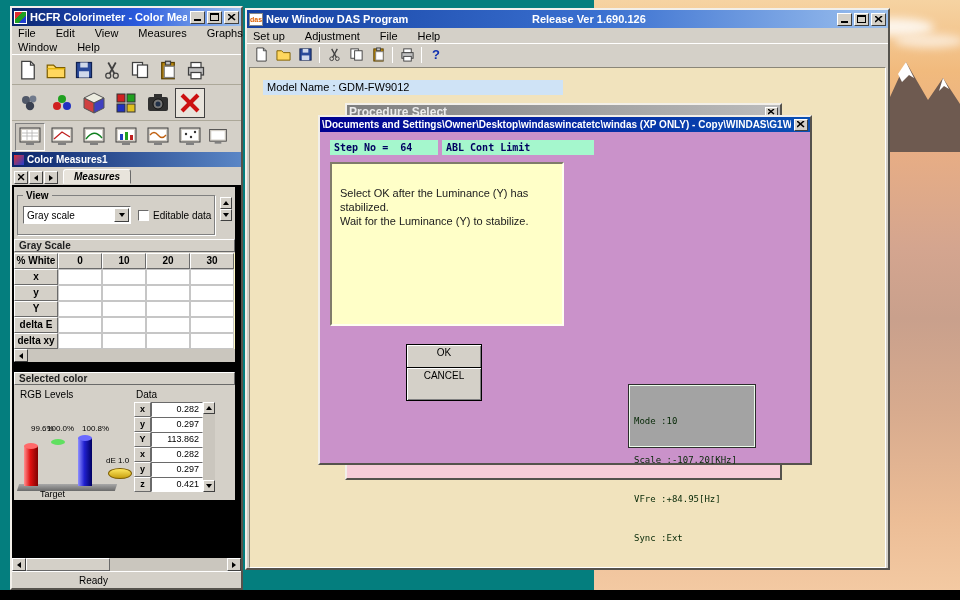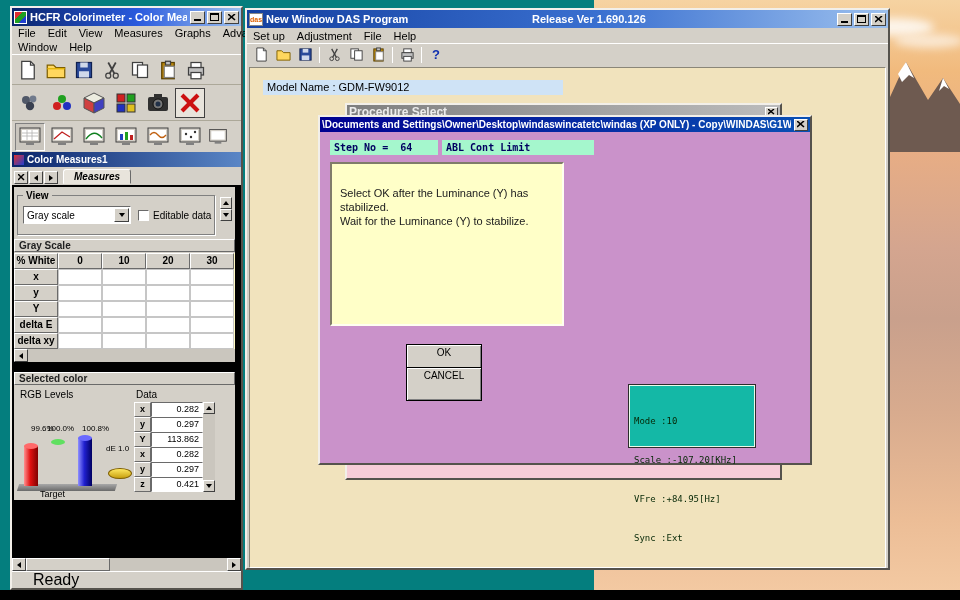--- a/index.html
+++ b/index.html
@@ -22,21 +22,21 @@
   .tbar-blue2 { background:linear-gradient(90deg,#1440a0 0%,#3a70d0 55%,#9cc0ee 100%); }
   .tbar-gray  { background:linear-gradient(90deg,#7f7f7f,#bcbcbc); color:#ececec; }
   .tbar-navy  { background:linear-gradient(90deg,#000090,#0a50b4); }
   .wbtns { margin-left:auto; display:flex; gap:2px; }
   .wbtn { width:15px; height:13px; background:#d4d0c8; border:1px solid; border-color:#fff #404040 #404040 #fff;
     display:flex; align-items:flex-end; justify-content:center; flex:none; }
   .wbtn.center { align-items:center; }
   .g-min { width:7px; height:2px; background:#000; margin-bottom:2px; }
   .g-max { width:9px; height:8px; border:1px solid #000; border-top-width:2px; margin-bottom:1px; }
 
-  .menubar { position:absolute; display:flex; align-items:center; font-size:11px; }
+  .menubar { position:absolute; display:flex; align-items:center; font-size:11px;gap:8px; }
   .mi { padding:1px 6px; cursor:default; }
 
   .tb-btn { border:1px solid transparent; display:flex; align-items:center; justify-content:center; flex:none; }
   .tb-btn.pressed { border-color:#808080 #fff #fff #808080; background:#cac6be; }
 
   .raised { background:#d4d0c8; border:1px solid; border-color:#fff #6a6a6a #6a6a6a #fff; }
   .sunken { background:#fff; border:1px solid; border-color:#6a6a6a #fff #fff #6a6a6a; }
 
   
   .tri { width:0; height:0; border-style:solid; }
@@ -56,21 +56,21 @@
   .sbtn { background:#d4d0c8; border:1px solid; border-color:#fff #404040 #404040 #fff; display:flex; align-items:center; justify-content:center; }
   .bar3d { position:absolute; width:14px; }
   .bar3d .cap { position:absolute; left:0; top:-3px; width:100%; height:6px; border-radius:50%; }
 
   
   .das-client { position:absolute; background:#f1e3bd; border:1px solid; border-color:#8a8678 #fff #fff #8a8678; }
   .step-chip { position:absolute; height:15px; background:#a5f7cd; color:#000060; font-family:"DejaVu Sans Mono", monospace;
     font-size:10px; font-weight:bold; line-height:15px; padding:0 4px; white-space:pre; }
   .dlg-btn { position:absolute; width:76px; height:34px; background:#d4d0c8; border:1px solid #000;
     box-shadow:inset 1px 1px 0 #fff, inset -1px -1px 0 #808080; font-size:10px; text-align:center; line-height:15px; cursor:default; }
-  .info-box { position:absolute; background:#14b8a6; border:1px solid #2c2c2c; box-shadow:inset 0 0 0 1px #eafcea;
+  .info-box { position:absolute; background:#a3a3a3; border:1px solid #2c2c2c; box-shadow:inset 0 0 0 1px #eafcea;
     font-family:"DejaVu Sans Mono", monospace; font-size:9px; line-height:13px; color:#062806; padding:4px 5px; white-space:pre; }
 
   .sep { width:1px; background:#9a968c; border-right:1px solid #fff; height:16px; margin:0 2px; flex:none; }
 </style>
 </head>
 <body>
 
 <div class="wallpaper">
   <div class="cloud" style="left:260px;top:18px;width:80px;height:18px;"></div>
   <div class="cloud" style="left:300px;top:34px;width:70px;height:14px;opacity:.6;"></div>
@@ -376,21 +376,21 @@
       <div class="bar3d" style="left:10px;top:74px;height:40px;background:linear-gradient(90deg,#ff9090,#e01010 45%,#800000);">
           <div class="cap" style="background:#ff6a6a;"></div>
         </div>
       <div class="bar3d" style="left:37px;top:70px;height:44px;background:linear-gradient(90deg,#90ff90,#10b010 45%,#005000;">
           <div class="cap" style="background:#60e060;"></div>
         </div>
       <div class="bar3d" style="left:64px;top:66px;height:48px;background:linear-gradient(90deg,#9090ff,#2020d0 45%,#000060);">
           <div class="cap" style="background:#6a6aff;"></div>
         </div>
 
-      <span class="abs" style="left:92px;top:72px;font-size:8px;text-align:center;">dE 1.0</span>
+      <span class="abs" style="left:92px;top:84px;font-size:8px;text-align:center;">dE 1.0</span>
       <div class="abs" style="left:94px;top:96px;width:24px;height:11px;border-radius:50%;background:linear-gradient(180deg,#ffe860,#c8a010);border:1px solid #806000;"></div>
       <span class="abs" style="left:26px;top:117px;font-size:9px;">Target</span>
 
       <div class="abs" style="left:120px;top:30px;width:80px;">
         <div style="display:flex;height:15px;">
           <div class="sc-row-label" style="width:17px;">x</div>
           <div class="sc-val" style="width:52px;">0.282</div>
         </div>
         <div style="display:flex;height:15px;">
           <div class="sc-row-label" style="width:17px;">y</div>
@@ -429,21 +429,21 @@
         <div class="tri tri-left" style="border-width:3px 4px 3px 0;"></div>
       </div>
     <div class="raised" style="width:84px;height:13px;flex:none;"></div>
     <div style="flex:1;"></div>
     <div class="sbtn" style="width:14px;height:13px;flex:none;">
         <div class="tri tri-right" style="border-width:3px 0 3px 4px;"></div>
       </div>
   </div>
 
   <div class="abs" style="left:0;top:563px;width:229px;height:17px;background:#d4d0c8;border-top:1px solid #fff;display:flex;align-items:center;">
-    <span style="padding-left:21px;font-size:16px;">Ready</span>
+    <span style="padding-left:21px;font-size:10px;margin-left:46px;">Ready</span>
   </div>
 </div>
 
 <div class="win" style="left:245px;top:8px;width:645px;height:562px;">
 
   <div class="tbar tbar-blue2">
     <div style="width:14px;height:13px;flex:none;background:#fff;border:1px solid #888;color:#e06000;font-size:7px;font-weight:bold;text-align:center;line-height:11px;">das</div>
     <span>New Window DAS Program</span>
     <span class="abs" style="left:285px;font-weight:bold;">Release Ver 1.690.126</span>
     <div class="wbtns">

